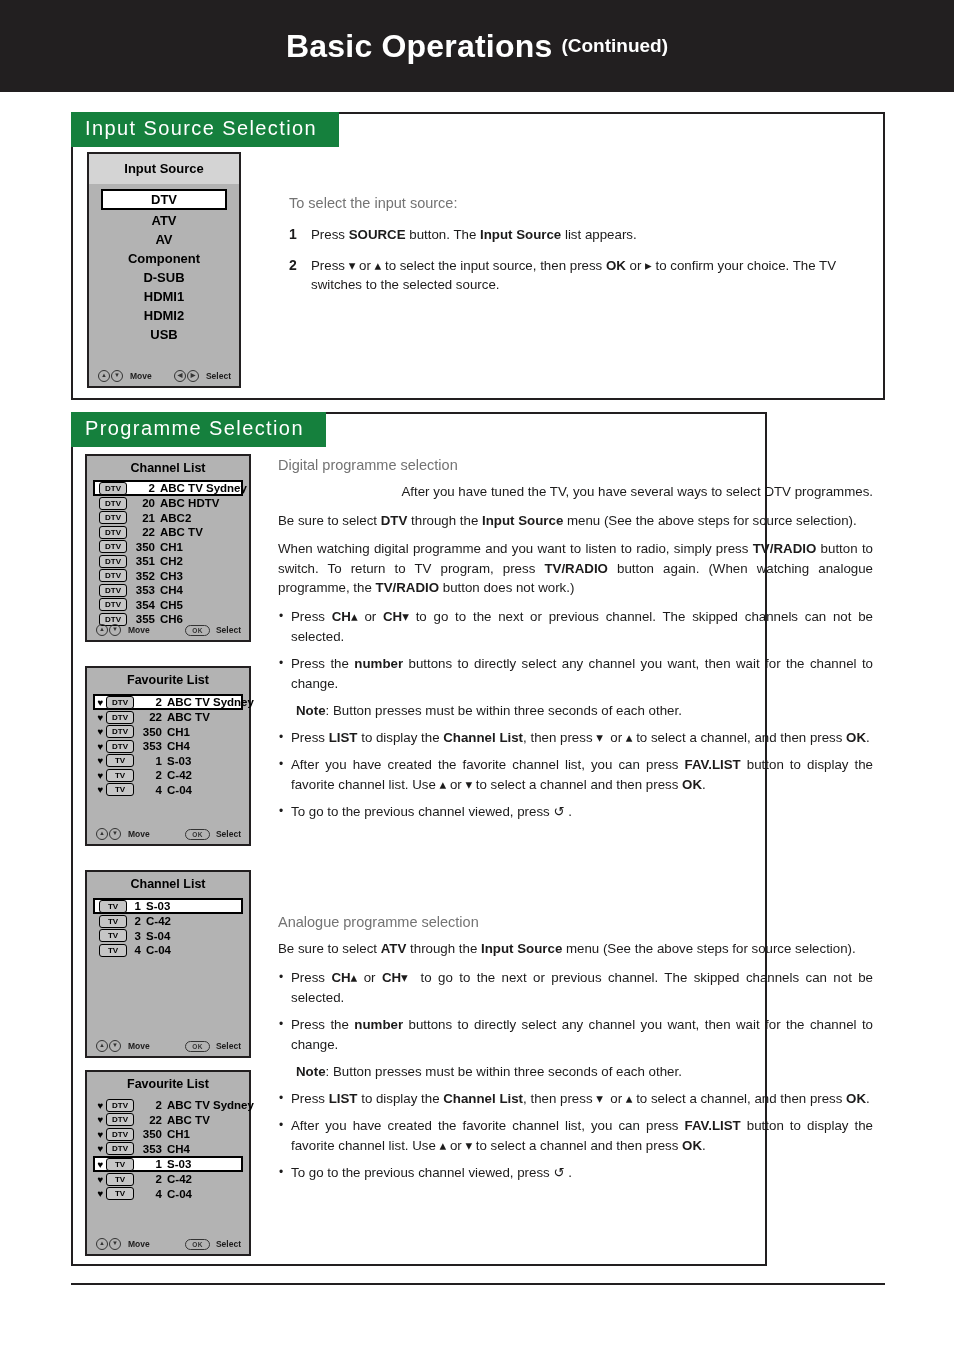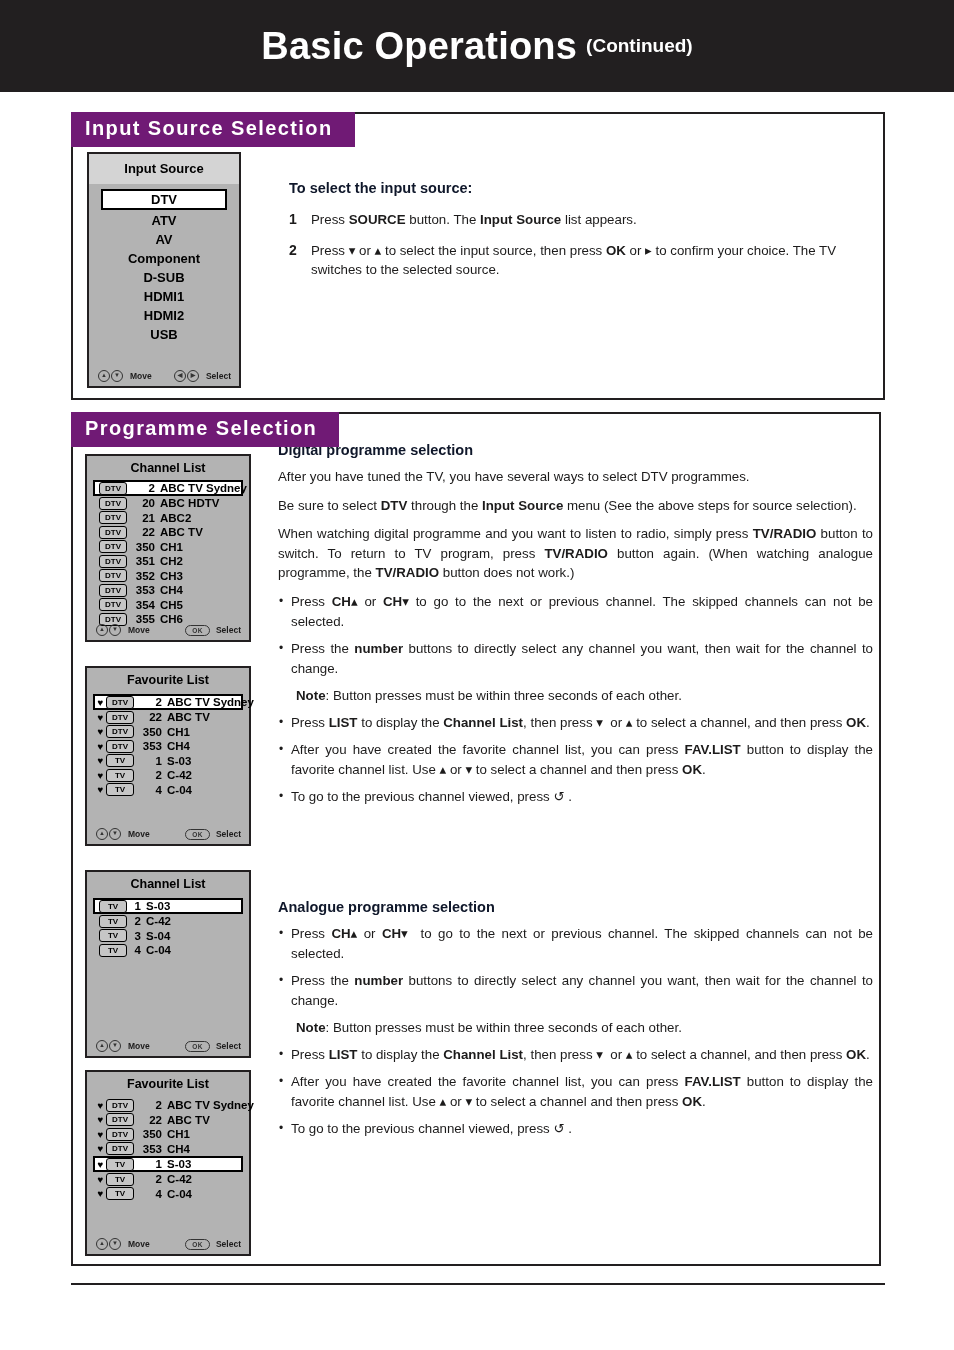--- a/index.html
+++ b/index.html
@@ -22,50 +22,50 @@
     left: 0; top: 0;
     width: 954px;
     height: 92px;
     background: #221f20;
     display: flex;
     align-items: center;
     justify-content: center;
   }
   .page-header .title {
     color: #ffffff;
-    font-size: 38px;
+    font-size: 32px;
     font-weight: bold;
     letter-spacing: 0.2px;
     text-align: right;
   }
   .page-header .subtitle {
     color: #ffffff;
     font-size: 19px;
     font-weight: bold;
     margin-left: 9px;
   }
 
   
   .section {
     position: absolute;
     border: 2px solid #221f20;
     background: #ffffff;
     box-sizing: border-box;
   }
   #section-input   { left: 71px; top: 112px;  width: 814px; height: 288px; }
-  #section-program { left: 71px; top: 412px;  width: 810px; height: 854px; }
+  #section-program { left: 71px; top: 412px;  width: 696px; height: 854px; }
 
   .section-banner {
     position: absolute;
     top: -2px;
     left: -2px;
-    background: #701a75;
+    background: #15803d;
     color: #ffffff;
     font-size: 20px;
-    font-weight: bold;
+    font-weight: normal;
     letter-spacing: 1.4px;
     padding: 5px 22px 7px 14px;
     white-space: nowrap;
     z-index: 3;
   }
 
   
   .osd {
     position: absolute;
     background: #b3b3b3;
@@ -193,32 +193,32 @@
     padding: 0 6px;
     color: #333;
     letter-spacing: .5px;
   }
   .spacer { flex: 1 1 auto; }
 
   
   .textcol { position: absolute; }
   .h-sub {
     font-size: 14.5px;
-    font-weight: bold;
-    color: #0f172a;
-    margin: 0 0 9px 0;
+    font-weight: normal;
+    color: #737373;
+    margin: 15px 0 9px 0;
   }
   p.para {
     font-size: 13.3px;
     line-height: 19.5px;
     margin: 0 0 9px 0;
     text-align: justify;
     color: #1c1b1b;
   }
-  p.para.nojust { text-align: left; }
+  p.para.nojust { text-align: right; }
   .b { font-weight: bold; }
   .bullet {
     position: relative;
     font-size: 13.3px;
     line-height: 20px;
     margin: 0 0 7px 0;
     padding-left: 13px;
     text-align: justify;
     color: #1c1b1b;
   }
@@ -576,20 +576,23 @@
         <div class="bullet">Press the <span class="b">number</span> buttons to directly select any channel you want, then wait for the channel to change.</div>
         <div class="note"><span class="b">Note</span>: Button presses must be within three seconds of each other.</div>
         <div class="bullet">Press <span class="b">LIST</span> to display the <span class="b">Channel List</span>, then press ▾&nbsp; or ▴ to select a channel, and then press <span class="b">OK</span>.</div>
         <div class="bullet">After you have created the favorite channel list, you can press <span class="b">FAV.LIST</span> button to display the favorite channel list. Use ▴ or ▾ to select a channel and then press <span class="b">OK</span>.</div>
         <div class="bullet">To go to the previous channel viewed, press ↺ .</div>
       </div>
   </div>
 
   <div class="textcol" style="left:205px; top:485px; width:595px;">
     <div class="h-sub">Analogue programme selection</div>
+    <div id="analogue-paras">
+        <p class="para">Be sure to select <span class="b">ATV</span> through the <span class="b">Input Source</span> menu (See the above steps for source selection).</p>
+      </div>
     <div id="analogue-bullets">
         <div class="bullet">Press <span class="b">CH</span>▴ or <span class="b">CH</span>▾&nbsp; to go to the next or previous channel. The skipped channels can not be selected.</div>
         <div class="bullet">Press the <span class="b">number</span> buttons to directly select any channel you want, then wait for the channel to change.</div>
         <div class="note"><span class="b">Note</span>: Button presses must be within three seconds of each other.</div>
         <div class="bullet">Press <span class="b">LIST</span> to display the <span class="b">Channel List</span>, then press ▾&nbsp; or ▴ to select a channel, and then press <span class="b">OK</span>.</div>
         <div class="bullet">After you have created the favorite channel list, you can press <span class="b">FAV.LIST</span> button to display the favorite channel list. Use ▴ or ▾ to select a channel and then press <span class="b">OK</span>.</div>
         <div class="bullet">To go to the previous channel viewed, press ↺ .</div>
       </div>
   </div>
 </div>

